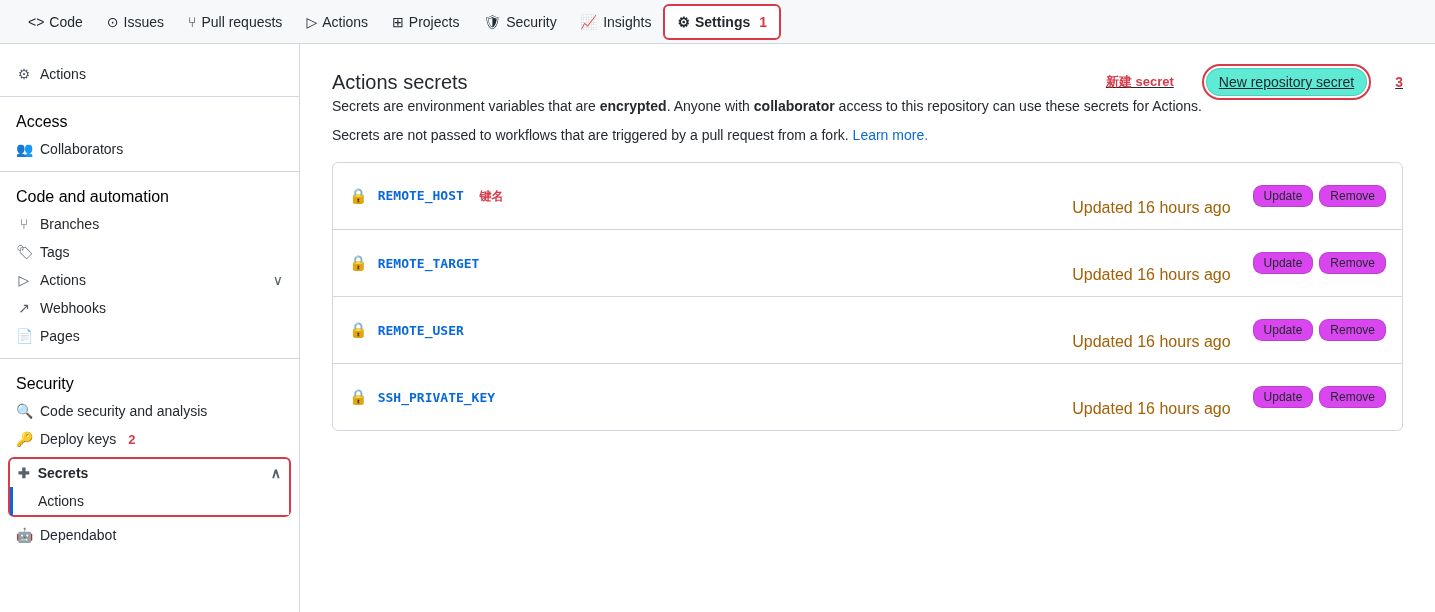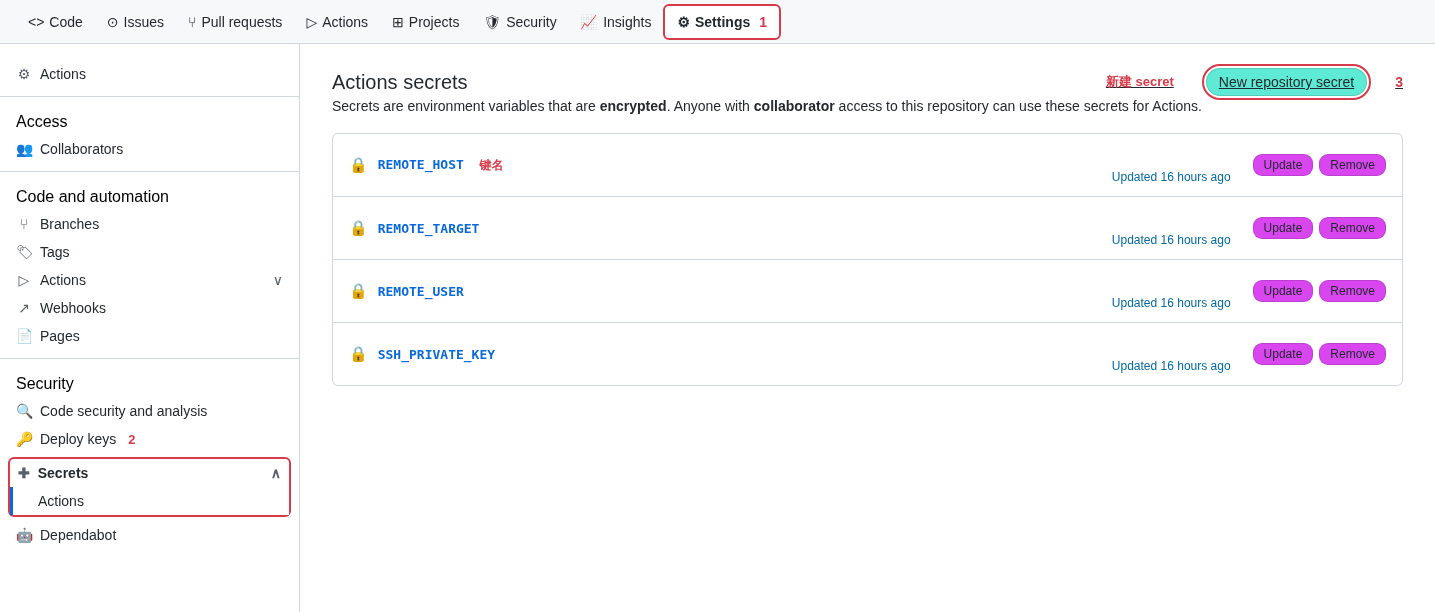--- a/index.html
+++ b/index.html
@@ -46,21 +46,21 @@
     .description strong { font-weight: 600; }
     .description a { color: #0969da; text-decoration: none; }
 
     
     .secrets-table { border: 1px solid #d0d7de; border-radius: 6px; margin-top: 16px; overflow: hidden; }
     .secret-row { display: flex; align-items: center; padding: 12px 16px; border-bottom: 1px solid #d0d7de; }
     .secret-row:last-child { border-bottom: none; }
     .secret-lock { color: #2da44e; margin-right: 10px; font-size: 15px; }
     .secret-name { font-size: 13px; font-weight: 600; color: #0969da; flex: 1; font-family: ui-monospace, SFMono-Regular, "SF Mono", Menlo, Consolas, monospace; }
     .secret-key-annotation { color: #d73a49; font-size: 12px; margin-left: 8px; font-family: Liberation Serif, serif; }
-    .secret-updated { font-size: 12px; color: #0369a1; margin-right: 16px; margin-top: 24px; }
+    .secret-updated { font-size: 16px; color: #a16207; margin-right: 16px; margin-top: 24px; }
     .btn-action { padding: 3px 10px; font-size: 12px; color: #24292f; background: #d946ef; border: 1px solid rgba(27,31,36,0.15); border-radius: 9px; cursor: pointer; margin-left: 6px; }
 
     
     .num-badge { color: #d73a49; font-size: 14px; font-weight: 700; margin-left: 4px; }
   </style>
 </head>
 <body>
 
 <nav class="top-nav">
   <a class="top-nav-item">
@@ -177,20 +177,23 @@
       <div style="display:flex;align-items:center;gap:24px;text-decoration:underline;">
         <span class="annotation-new-secret">新建 secret</span>
         <button class="btn-new">New repository secret</button>
         <span class="num-badge">3</span>
       </div>
     </div>
 
     <p class="description">
       Secrets are environment variables that are <strong>encrypted</strong>. Anyone with <strong>collaborator</strong> access to this repository can use these secrets for Actions.
     </p>
+    <p class="description">
+      Secrets are not passed to workflows that are triggered by a pull request from a fork. <a href="#">Learn more.</a>
+    </p>
 
     <div class="secrets-table">
 
       <div class="secret-row">
         <span class="secret-lock">🔒</span>
         <span class="secret-name">
           <span>REMOTE_HOST</span>
           <span class="secret-key-annotation">键名</span>
         </span>
         <span class="secret-updated">Updated 16 hours ago</span>

